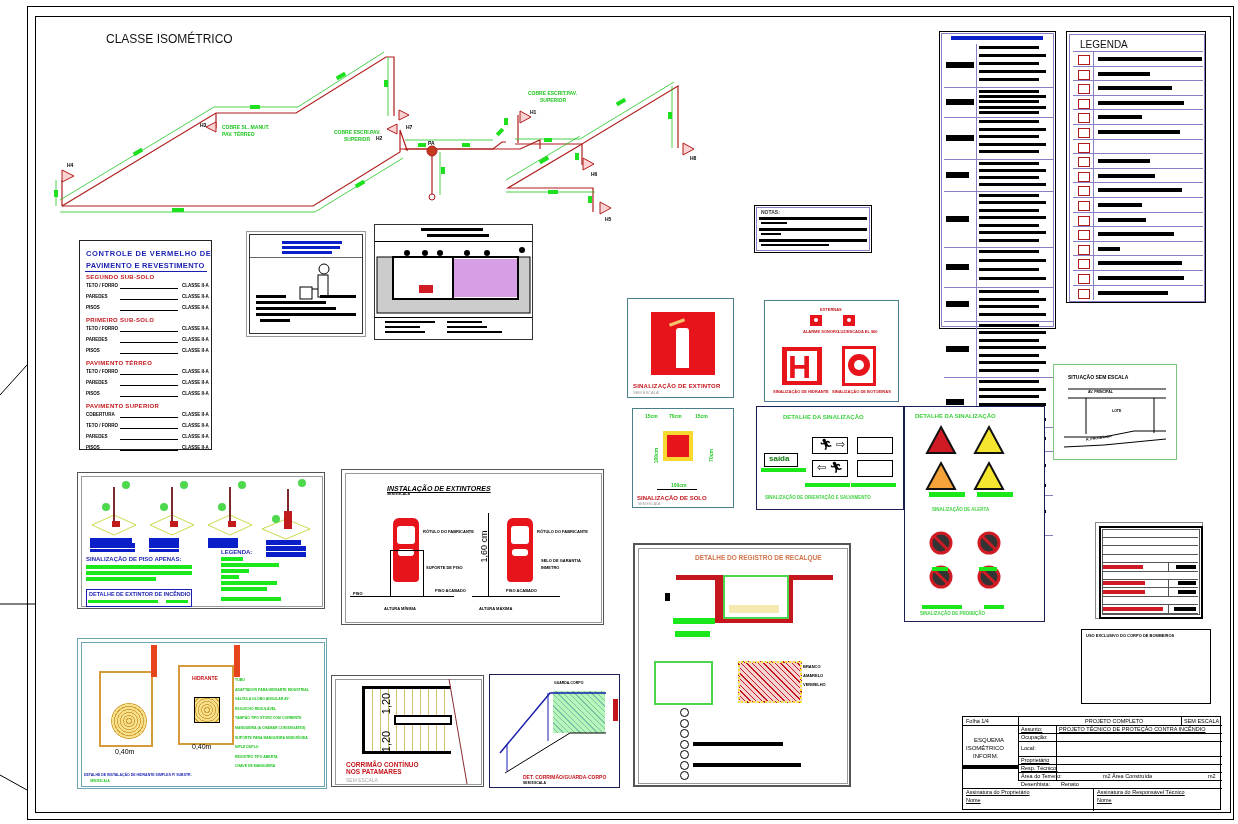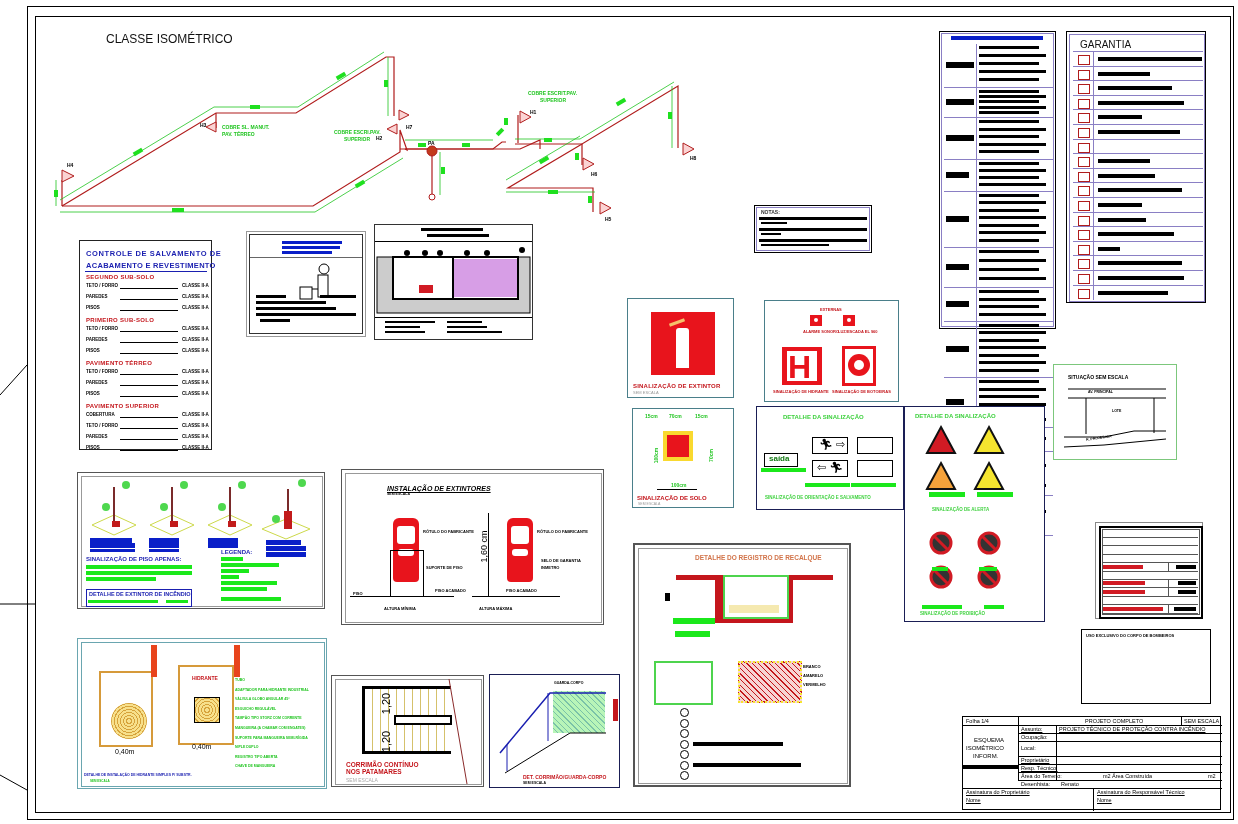--- a/index.html
+++ b/index.html
@@ -98,22 +98,22 @@
 <div class="t tiny" style="left:690px;top:156px;">H8</div>
 <div class="t tiny" style="left:428px;top:141px;">PA</div>
 <div class="t tiny" style="left:222px;top:125px;color:#1fc41f;">COBRE SL. MANUT.</div>
 <div class="t tiny" style="left:222px;top:132px;color:#1fc41f;">PAV. TÉRREO</div>
 <div class="t tiny" style="left:334px;top:130px;color:#1fc41f;">COBRE ESCRI.PAV.</div>
 <div class="t tiny" style="left:344px;top:137px;color:#1fc41f;">SUPERIOR</div>
 <div class="t tiny" style="left:528px;top:91px;color:#1fc41f;">COBRE ESCRIT.PAV.</div>
 <div class="t tiny" style="left:540px;top:98px;color:#1fc41f;">SUPERIOR</div>
 
 <div class="box" style="left:79px;top:240px;width:133px;height:210px;border:1px solid #222;">
-  <div class="t" style="left:6px;top:9px;font-size:7.5px;font-weight:bold;color:#1a1fb0;letter-spacing:0.6px;">CONTROLE DE SALVAMENTO DE</div>
-  <div class="t" style="left:6px;top:21px;font-size:7.5px;font-weight:bold;color:#1a1fb0;letter-spacing:0.3px;">ACABAMENTO E REVESTIMENTO</div>
+  <div class="t" style="left:6px;top:9px;font-size:7.5px;font-weight:bold;color:#1a1fb0;letter-spacing:0.6px;">CONTROLE DE VERMELHO DE</div>
+  <div class="t" style="left:6px;top:21px;font-size:7.5px;font-weight:bold;color:#1a1fb0;letter-spacing:0.3px;">PAVIMENTO E REVESTIMENTO</div>
   <div class="abs" style="left:5px;top:30px;width:122px;border-top:1px solid #1a1fb0;"></div>
   <div id="materials-sections" class="abs" style="left:6px;top:33px;width:122px;">
       <div class="t" style="left: 0px; top: 0px; font-size: 6px; font-weight: bold; color: rgb(196, 22, 28); letter-spacing: 0.3px;">SEGUNDO SUB-SOLO</div>
       <div class="abs" style="left: 0px; top: 10px; width: 122px; height: 8px;">
         <div class="t" style="left: 0px; top: 0px; font-size: 4.5px; font-weight: bold;">TETO / FORRO</div>
         <div class="abs" style="left: 34px; top: 4px; width: 58px; border-top: 1px solid rgb(0, 0, 0);"></div>
         <div class="t" style="left: 96px; top: 0px; font-size: 4.5px; font-weight: bold;">CLASSE II-A</div>
       </div>
       <div class="abs" style="left: 0px; top: 21px; width: 122px; height: 8px;">
         <div class="t" style="left: 0px; top: 0px; font-size: 4.5px; font-weight: bold;">PAREDES</div>
@@ -344,21 +344,21 @@
         <div class="bar" style="left: 2px; top: 16px; width: 18px; height: 6px;"></div>
         <div class="bar" style="left: 35px; top: 2px; width: 60px; height: 3px;"></div>
         <div class="bar" style="left: 35px; top: 14px; width: 67px; height: 3px;"></div>
         <div class="bar" style="left: 35px; top: 26px; width: 60px; height: 3px;"></div>
       </div>
     </div>
 </div>
 
 <div class="box" style="left:1066px;top:31px;width:140px;height:272px;border:1px solid #000;">
   <div class="abs" style="left:2px;top:2px;width:134px;height:266px;border:1px solid #8a7fc4;"></div>
-  <div class="t" style="left:13px;top:8px;font-size:10px;color:#111;">GARANTIA</div>
+  <div class="t" style="left:13px;top:8px;font-size:10px;color:#111;">LEGENDA</div>
   <div id="legend-rows" class="abs" style="left:6px;top:19px;width:130px;">
       <div class="abs" style="left: 0px; top: 0px; width: 130px; height: 14px; border-top: 1px solid rgb(138, 127, 196);">
         <div class="abs" style="left: 5px; top: 3px; width: 10px; height: 8px; border: 1px solid rgb(176, 28, 28);"></div>
         <div class="abs" style="left: 20px; top: 0px; height: 14px; border-left: 1px solid rgb(138, 127, 196);"></div>
         <div class="bar" style="left: 25px; top: 5px; width: 104px; height: 4px;"></div>
       </div>
       <div class="abs" style="left: 0px; top: 14.6px; width: 130px; height: 14px; border-top: 1px solid rgb(138, 127, 196);">
         <div class="abs" style="left: 5px; top: 3px; width: 10px; height: 8px; border: 1px solid rgb(176, 28, 28);"></div>
         <div class="abs" style="left: 20px; top: 0px; height: 14px; border-left: 1px solid rgb(138, 127, 196);"></div>
         <div class="bar" style="left: 25px; top: 5px; width: 52px; height: 4px;"></div>

